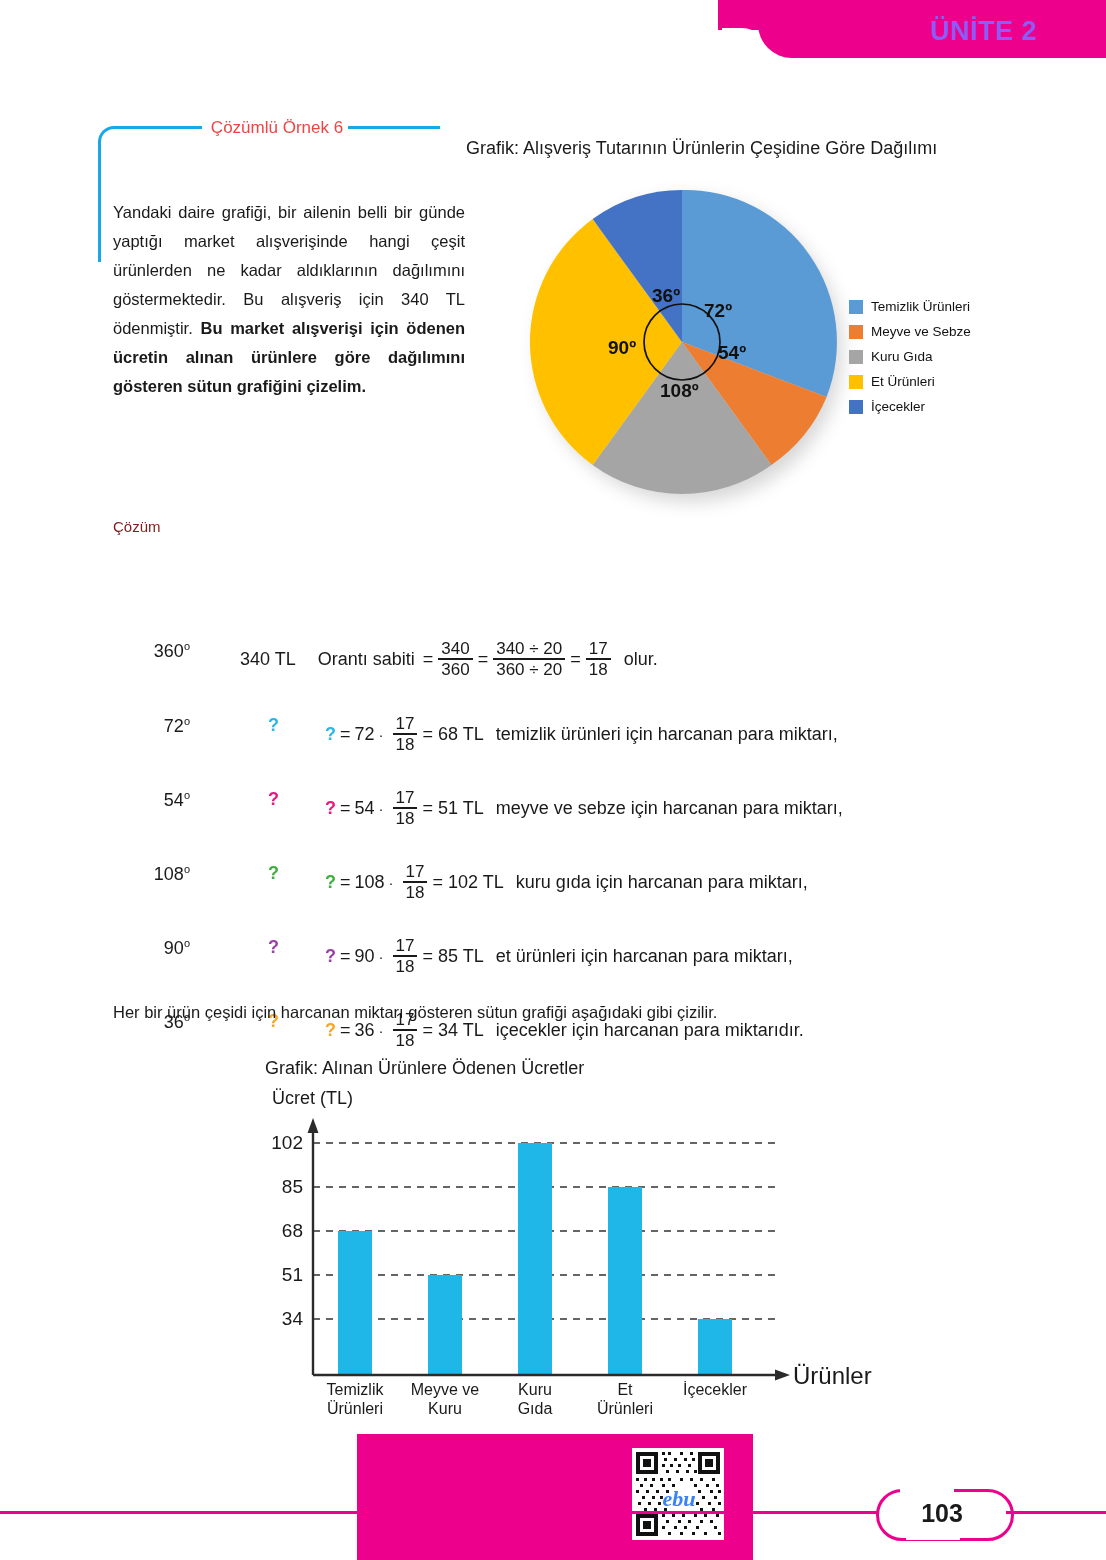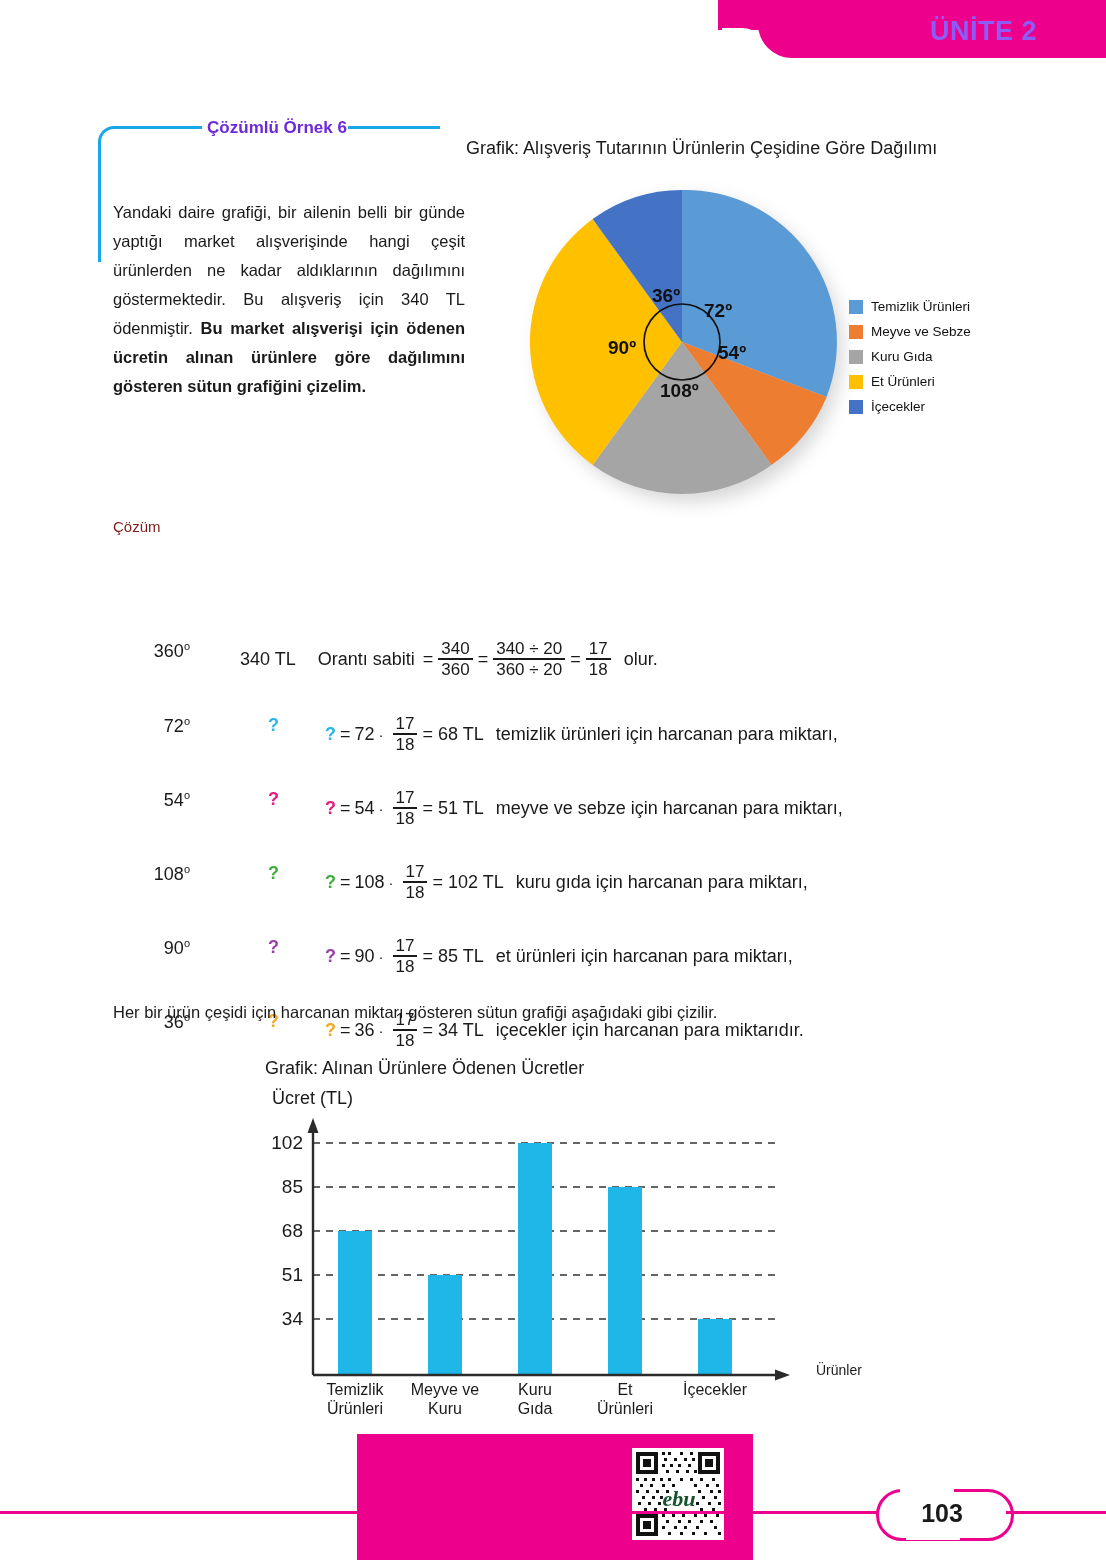--- a/index.html
+++ b/index.html
@@ -33,21 +33,21 @@
   .ex-rule-wrap{position:absolute;top:118px;left:98px;width:350px;height:22px;}
   .ex-left-curve{
     position:absolute;left:0;top:8px;width:26px;height:26px;
     border-left:3px solid #1aa7e8;border-top:3px solid #1aa7e8;
     border-top-left-radius:16px;
   }
   .ex-line-a{position:absolute;left:26px;top:8px;width:78px;height:3px;background:#1aa7e8;}
   .ex-line-b{position:absolute;left:250px;top:8px;width:92px;height:3px;background:#1aa7e8;}
   .ex-label{
     position:absolute;left:106px;top:0px;width:146px;text-align:center;
-    color:#6d28d9;font-size:17px;font-weight:bold;white-space:nowrap;
+    color:#ef4444;font-size:17px;font-weight:normal;white-space:nowrap;
   }
   .ex-vline{position:absolute;top:142px;left:98px;width:3px;height:120px;background:#1aa7e8;}
 
   
   .intro{
     position:absolute;top:198px;left:113px;width:352px;
     font-size:16.5px;line-height:29px;text-align:justify;
   }
   .intro b{font-weight:bold;}
 
@@ -96,38 +96,38 @@
   .bar-title{position:absolute;top:1058px;left:265px;font-size:18px;white-space:nowrap;}
   .bar-ylab{position:absolute;top:1088px;left:272px;font-size:18px;white-space:nowrap;}
   .bar-area{position:absolute;top:1100px;left:250px;width:640px;height:300px;}
   .bchart-svg{position:absolute;left:0;top:0;}
   .bar-ytick{
     position:absolute;text-align:right;font-size:19px;width:48px;white-space:nowrap;
   }
   .bar-xlab{
     position:absolute;text-align:center;font-size:16px;line-height:19px;width:110px;
   }
-  .bar-xaxis-title{position:absolute;top:1362px;left:816px;font-size:14px;white-space:nowrap;}
+  .bar-xaxis-title{position:absolute;top:1362px;left:793px;font-size:24px;white-space:nowrap;}
 
   
   .qr-band{
     position:absolute;top:1434px;left:357px;width:396px;height:126px;background:#ec008c;
   }
   .qr-text{
     position:absolute;top:1456px;left:388px;width:222px;
     font-size:20px;font-weight:bold;line-height:27px;color:#222;
   }
   .qr-box{
     position:absolute;top:1448px;left:632px;width:92px;height:92px;
     background:#ffffff;
   }
   .qr-ebu{
     position:absolute;top:1486px;left:655px;width:48px;text-align:center;
     font-family:"Liberation Serif","DejaVu Serif",serif;
-    font-style:italic;font-weight:bold;font-size:22px;color:#14532d;
+    font-style:italic;font-weight:bold;font-size:22px;color:#3b82f6;
     text-shadow:0 0 2px #fff,0 0 3px #fff;
   }
 
   
   .foot-line-l{position:absolute;top:1511px;left:0px;width:878px;height:3px;background:#ec008c;}
   .foot-line-r{position:absolute;top:1511px;left:1006px;width:100px;height:3px;background:#ec008c;}
   .pgnum-pill{
     position:absolute;top:1489px;left:876px;width:132px;height:46px;
     border:3px solid #ec008c;border-radius:26px;
   }

